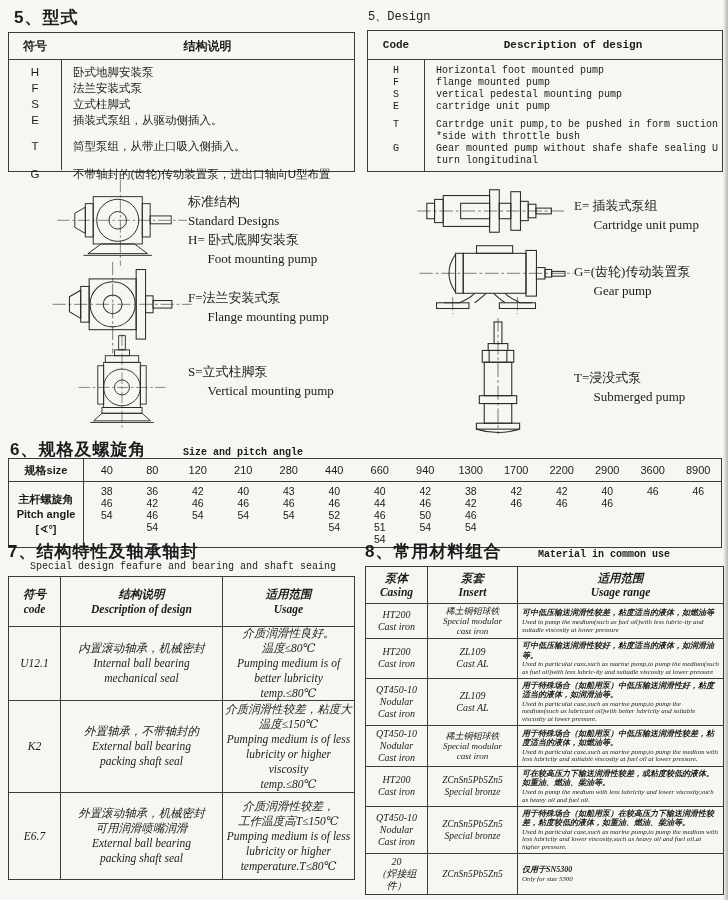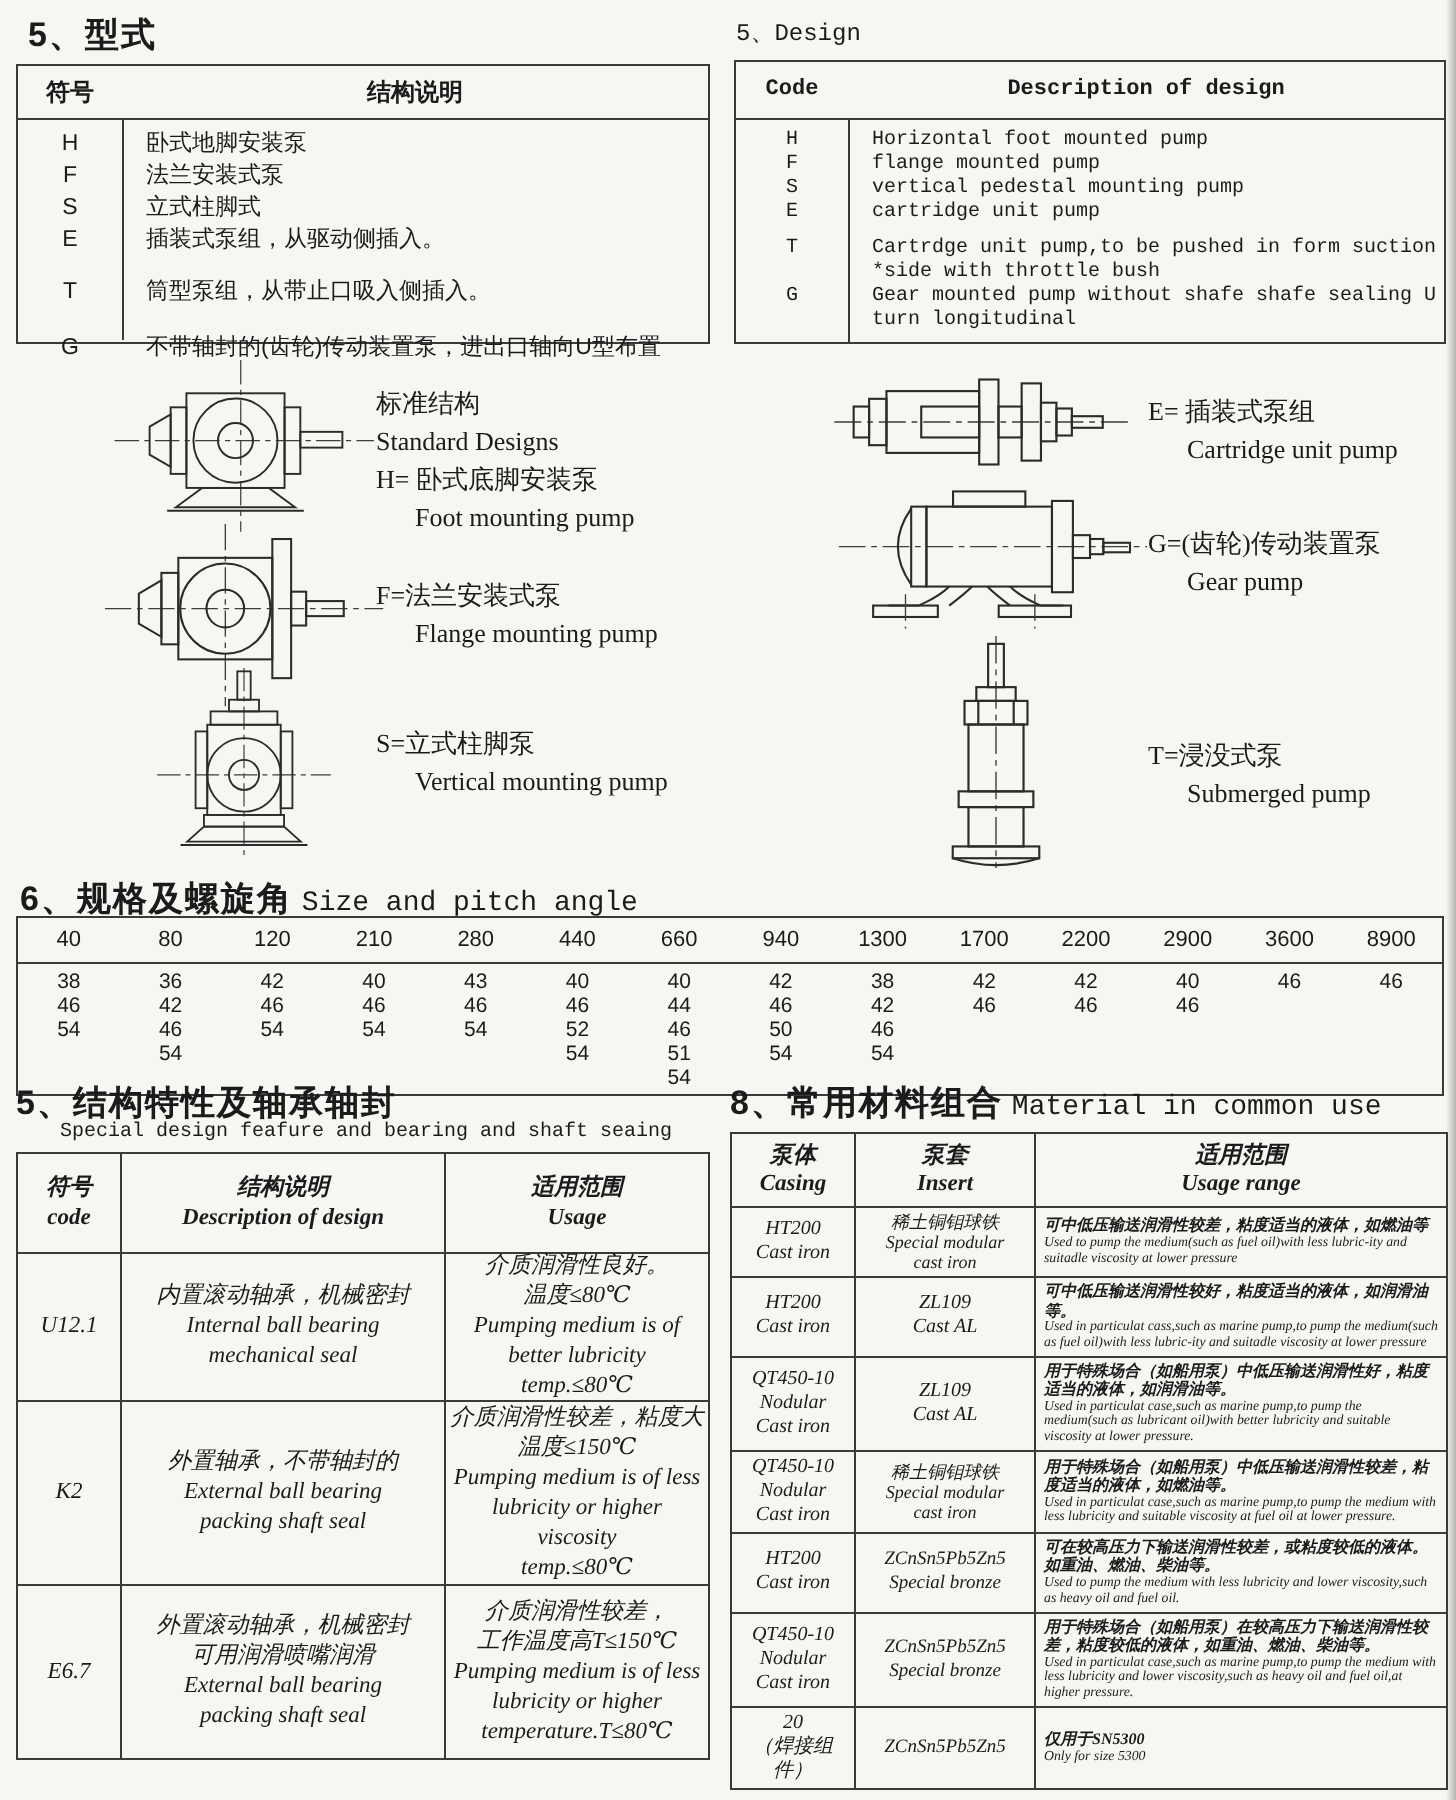--- a/index.html
+++ b/index.html
@@ -4,21 +4,21 @@
 <style>
   html,body{margin:0;padding:0;}
   body{width:728px;height:900px;position:relative;background:#f7f6f2;color:#1b1b1b;
        font-family:"Liberation Sans","DejaVu Sans",sans-serif;overflow:hidden;}
   .abs{position:absolute;}
   .pre{white-space:pre;}
   .preline{white-space:pre-line;}
   .serif{font-family:"Liberation Serif","DejaVu Serif",serif;font-style:italic;}
   .mono{font-family:"Liberation Mono","DejaVu Sans Mono",monospace;}
   .sec-title{font-size:17px;font-weight:700;letter-spacing:1px;}
-  .sec-sub{font-size:14px;font-weight:400;letter-spacing:0;}
+  .sec-sub{font-size:10px;font-weight:700;letter-spacing:0;margin-left:32px;}
   
   .t5{border:1.5px solid #3a3a3a;background:transparent;}
   .t5 .hd{display:flex;border-bottom:1px solid #3a3a3a;align-items:center;}
   .t5 .hd .c1{width:52px;text-align:center;font-weight:700;}
   .t5 .hd .c2{flex:1;text-align:center;font-weight:700;}
   .t5 .bodywrap{position:relative;padding:4px 0 2px 0;}
   .t5 .vline{position:absolute;top:0;bottom:0;left:52px;width:0;border-left:1px solid #3a3a3a;}
   .trow{display:flex;align-items:flex-start;}
   .tcode{width:52px;text-align:center;flex:none;}
   .tdesc{flex:1;padding-left:12px;}
@@ -229,20 +229,26 @@
     <path d="M24,113 Q46,120 68,113"></path>
 </svg>
 <div class="abs pre diaglabel" style="left:574px;top:368px;">T=浸没式泵
       Submerged pump</div>
 
 <div class="abs" style="left:10px;top:438px;">
   <span class="sec-title">6、规格及螺旋角</span>
   <span class="sec-sub mono">Size and pitch angle</span>
 </div>
 <div class="abs t6" style="left:8px;top:458px;width:712px;">
+  <div class="labelcol">
+    <div class="labelhead">规格size</div>
+    <div class="labelbody preline">主杆螺旋角
+Pitch angle
+[∢°]</div>
+  </div>
   <div class="datacols">
     <div class="dcol">
         <div class="dhead">40</div>
         <div class="dbody preline">38
 46
 54</div>
       </div>
     <div class="dcol">
         <div class="dhead">80</div>
         <div class="dbody preline">36
@@ -316,21 +322,21 @@
         <div class="dhead">3600</div>
         <div class="dbody preline">46</div>
       </div>
     <div class="dcol">
         <div class="dhead">8900</div>
         <div class="dbody preline">46</div>
       </div>
   </div>
 </div>
 
-<div class="abs sec-title" style="left:8px;top:540px;">5、结构特性及轴承轴封</div>
+<div class="abs sec-title" style="left:8px;top:540px;">7、结构特性及轴承轴封</div>
 <div class="abs mono" style="left:30px;top:561px;font-size:10px;font-family:Liberation Mono, monospace;">Special design feafure and bearing and shaft seaing</div>
 <div class="abs t7 serif" style="left:8px;top:576px;width:345px;height:302px;">
   <div class="bR bB preline" style="font-weight:700;">符号
 code</div>
   <div class="bR bB preline" style="font-weight:700;">结构说明
 Description of design</div>
   <div class="bB preline" style="font-weight:700;">适用范围
 Usage</div>
 
   <div class="bR bB">U12.1</div>

